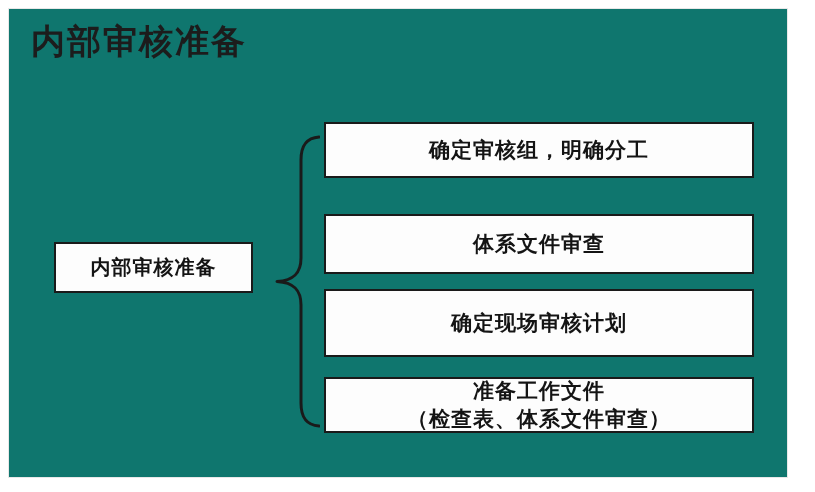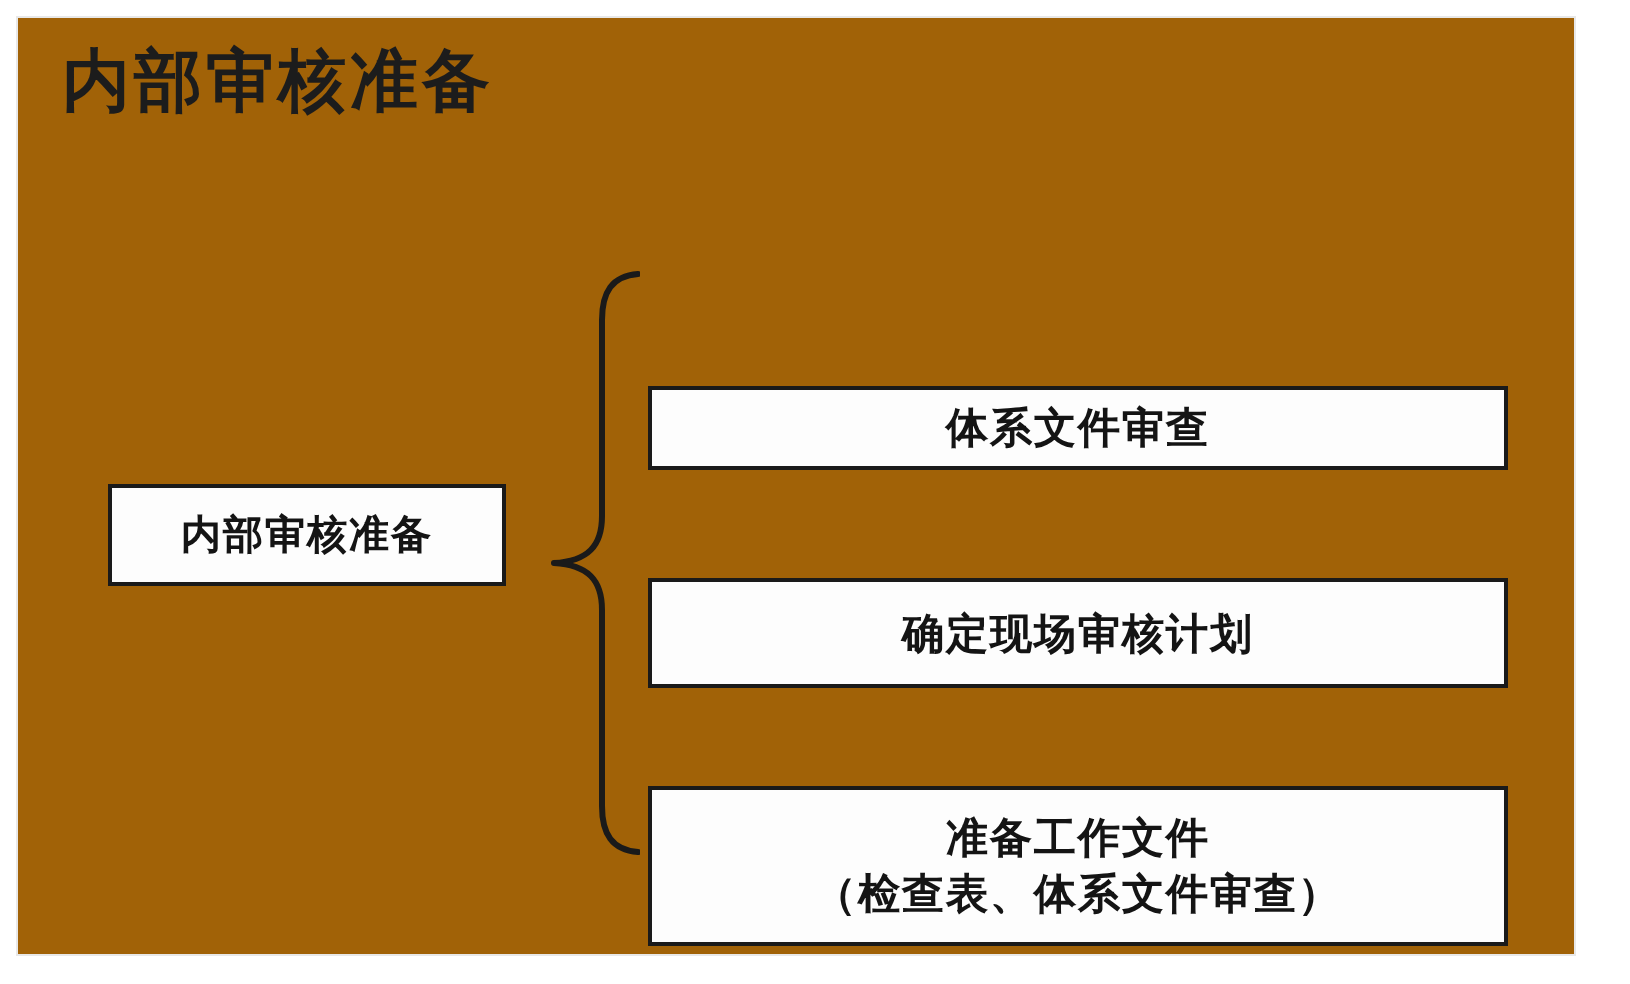--- a/index.html
+++ b/index.html
@@ -12,21 +12,21 @@
     background: #ffffff;
     font-family: "Liberation Serif", "DejaVu Serif", serif;
     overflow: hidden;
   }
   #page {
     position: absolute;
     left: 8px;
     top: 8px;
     width: 780px;
     height: 470px;
-    background: #a16207;
+    background: #0f766e;
     border: 1px solid #e8e8e8;
     box-sizing: border-box;
   }
   #title {
     position: absolute;
     left: 22px;
     top: 10px;
     font-size: 34px;
     font-weight: 600;
     color: #1c1c1c;
@@ -82,23 +82,23 @@
   }
   .item-box .box-line {
     font-size: 21px;
     font-weight: bold;
     color: #141414;
     letter-spacing: 1px;
     line-height: 28px;
     white-space: nowrap;
   }
   #item-box-0 { top: 113px;  height: 56px; }
-  #item-box-1 { top: 184px;  height: 42px; }
-  #item-box-2 { top: 280px;  height: 55px; text-align: center; }
-  #item-box-3 { top: 384px;  height: 80px; }
+  #item-box-1 { top: 205px;  height: 60px; }
+  #item-box-2 { top: 280px;  height: 68px; text-align: center; }
+  #item-box-3 { top: 368px;  height: 56px; }
 </style>
 </head>
 <body>
 
 <div id="page">
 
   <div id="title">内部审核准备</div>
 
   <div id="root-box">
     <span class="box-line">内部审核准备</span>
@@ -109,20 +109,23 @@
       <path d="M 51 3
                C 38 4, 33 12, 33 26
                L 33 124
                C 33 139, 26 146.5, 9 147.5
                C 26 148.5, 33 156, 33 171
                L 33 269
                C 33 283, 38 291, 51 292" fill="none" stroke="#1a1a1a" stroke-width="3" stroke-linecap="round" stroke-linejoin="round"></path>
     </svg>
   </div>
 
+  <div class="item-box" id="item-box-0">
+    <span class="box-line">确定审核组，明确分工</span>
+  </div>
 
   <div class="item-box" id="item-box-1">
     <span class="box-line">体系文件审查</span>
   </div>
 
   <div class="item-box" id="item-box-2">
     <span class="box-line">确定现场审核计划</span>
   </div>
 
   <div class="item-box" id="item-box-3">

